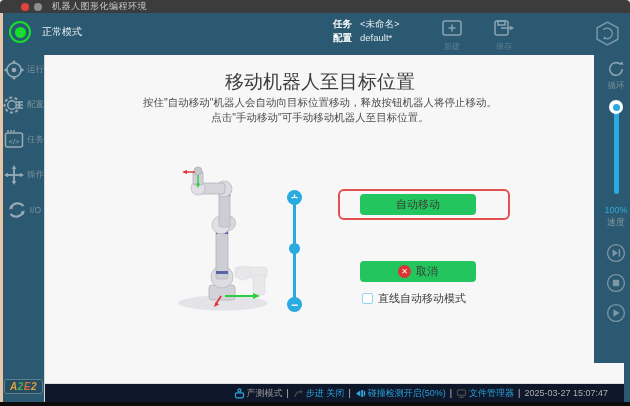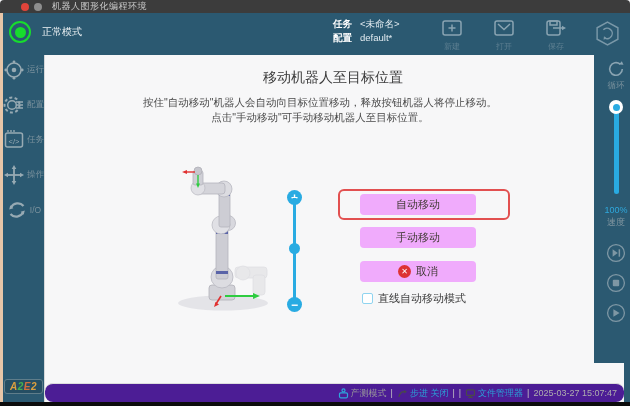--- a/index.html
+++ b/index.html
@@ -63,53 +63,53 @@
   .speed-handle::after { content:""; width:7px; height:7px; border-radius:50%; background:#29abe2; }
   .speed-val { font-size:9px; color:#2fa8dc; margin-top:5px; }
   .speed-lbl { font-size:9px; color:#8296a0; margin-top:1px;text-align:right; }
   .transport { display:flex; flex-direction:column; gap:10px; margin-top:14px; }
   .tbtn { cursor:pointer; line-height:0; }
   .tbtn svg { stroke:#7e97a4; fill:#7e97a4; }
 
   
   .main { position:absolute; left:44px; top:55px; width:580px; height:347px; background:#f7f7f8;
           border-left:1px solid #d5d8da; }
-  .page-title { position:absolute; left:13px; top:14px; width:550px; text-align:center;
-                font-size:14px; color:#3c3c3c; }
+  .page-title { position:absolute; left:0; top:14px; width:550px; text-align:center;
+                font-size:19px; color:#3c3c3c; }
   .instructions { position:absolute; left:0; top:40px; width:550px; text-align:center;
                   font-size:10.5px; color:#4a4a4a; line-height:15px; }
   .robot { position:absolute; left:126px; top:108px; }
 
   .vslider-plus, .vslider-minus { position:absolute; left:242px; width:15px; height:15px; border-radius:50%;
       background:#29abe2; color:#fff; display:flex; align-items:center; justify-content:center;
       font-size:12px; font-weight:bold; cursor:pointer; line-height:1; }
   .vslider-plus { top:135px; }
   .vslider-minus { top:242px; }
   .vslider-track { position:absolute; left:248px; top:143px; width:3px; height:107px; background:#29abe2; cursor:pointer; }
   .vslider-handle { position:absolute; left:244px; top:188px; width:11px; height:11px; border-radius:50%;
                     background:#29abe2; cursor:pointer; }
 
   .highlight-box { position:absolute; left:293px; top:134px; width:172px; height:31px;
                    border:2px solid #e25050; border-radius:6px; }
-  .blue-btn { position:absolute; left:315px; width:116px; height:21px; background:#f0abfc; border:none;
+  .blue-btn { position:absolute; left:315px; width:116px; height:21px; background:#22c55e; border:none;
               border-radius:4px; font-size:11px; color:#403a34; font-family:inherit;
               display:flex; align-items:center; justify-content:center; gap:5px; cursor:pointer; }
   .btn-auto { top:139px; }
   .btn-manual { top:172px; }
   .btn-cancel { top:206px; }
   .cancel-x { width:13px; height:13px; border-radius:50%; background:#dd3333; color:#fff;
               font-size:8px; display:flex; align-items:center; justify-content:center; line-height:1; }
   .checkbox-row { position:absolute; left:317px; top:236px; display:flex; align-items:center; gap:5px; }
   .checkbox { width:11px; height:11px; border:1px solid #8fd4f0; border-radius:2px; background:#fff; cursor:pointer; }
   .checkbox-label { font-size:11px; color:#3c3c3c; font-weight:500; }
 
   
-  .statusbar { position:absolute; left:0; bottom:0; width:100%; height:19px; background:#4c1d95;
+  .statusbar { position:absolute; left:0; bottom:0; width:100%; height:19px; background:#0f172a;
                border-top:1px solid #dddddd; display:flex; align-items:center; justify-content:flex-end;
-               gap:4px; padding-right:7px; font-size:9px;border-radius:8px; }
+               gap:4px; padding-right:16px; font-size:9px; }
   .sb-item { display:flex; align-items:center; gap:2px; }
   .sb-grey { color:#9a9a9a; }
   .sb-blue { color:#2b9fd6; }
   .sb-div { color:#c4c4c4; }
   .sb-time { color:#aeaeae; }
 </style>
 </head>
 <body>
 
 <div class="window">
@@ -138,27 +138,20 @@
       </div>
     </div>
     <div class="tool-actions">
       <div class="tool-btn">
         <svg width="24" height="24" viewBox="0 0 24 24" fill="none" stroke-width="1.5">
           <rect x="3" y="5" width="18" height="14" rx="2"></rect>
             <line x1="12" y1="8.5" x2="12" y2="15.5"></line>
             <line x1="8.5" y1="12" x2="15.5" y2="12"></line>
         </svg>
         <span class="tlabel">新建</span>
-      </div>
-      <div class="tool-btn">
-        <svg width="24" height="24" viewBox="0 0 24 24" fill="none" stroke-width="1.5">
-          <rect x="3" y="5" width="18" height="14" rx="2"></rect>
-            <polyline points="6,8 12,13.5 18,8"></polyline>
-        </svg>
-        <span class="tlabel">打开</span>
       </div>
       <div class="tool-btn">
         <svg width="24" height="24" viewBox="0 0 24 24" fill="none" stroke-width="1.5">
           <rect x="3" y="5" width="13" height="14" rx="2"></rect>
             <rect x="6" y="5" width="7" height="4"></rect>
           <line x1="9" y1="12" x2="19" y2="12"></line>
             <polygon points="22,12 18,9.8 18,14.2" fill="#8aa4b2" stroke="none"></polygon>
         </svg>
         <span class="tlabel">保存</span>
       </div>
@@ -269,21 +262,20 @@
       </svg>
     </div>
 
     <div class="vslider-plus">+</div>
     <div class="vslider-track"></div>
     <div class="vslider-handle"></div>
     <div class="vslider-minus">−</div>
 
     <div class="highlight-box"></div>
     <button class="blue-btn btn-auto">自动移动</button>
-    <button class="blue-btn btn-manual">手动移动</button>
     <button class="blue-btn btn-cancel">
       <span class="cancel-x">✕</span>
       <span>取消</span>
     </button>
     <div class="checkbox-row">
       <div class="checkbox"></div>
       <span class="checkbox-label">直线自动移动模式</span>
     </div>
 
     <div class="statusbar">
@@ -296,20 +288,28 @@
       </span>
       <span class="sb-div">|</span>
       <span class="sb-item sb-blue">
         <svg width="11" height="11" viewBox="0 0 11 11" fill="none" stroke="#4a4a4a" stroke-width="1.3">
           <path d="M2,9 Q3,3.2 8,3.6"></path>
             <polygon points="10,3.8 7,2 7.2,5.6" fill="#4a4a4a" stroke="none"></polygon>
         </svg>
         <span>步进 关闭</span>
       </span>
       <span class="sb-div">|</span>
+      <span class="sb-item sb-blue">
+        <svg width="11" height="11" viewBox="0 0 11 11">
+          <polygon points="1,5.5 5.3,2.6 5.3,8.4" fill="#2da7dc"></polygon>
+          <rect x="6.3" y="2" width="2" height="7" fill="#2da7dc"></rect>
+          <rect x="9" y="3.2" width="1.2" height="4.6" fill="#2da7dc"></rect>
+        </svg>
+        <span>碰撞检测开启(50%)</span>
+      </span>
       <span class="sb-div">|</span>
       <span class="sb-item sb-blue">
         <svg width="11" height="11" viewBox="0 0 11 11" fill="none" stroke="#4a4a4a" stroke-width="1.2">
           <rect x="1.5" y="1.8" width="8" height="5.6" rx="1"></rect>
             <line x1="5.5" y1="7.4" x2="5.5" y2="9.4"></line>
             <line x1="3.2" y1="9.4" x2="7.8" y2="9.4"></line>
         </svg>
         <span>文件管理器</span>
       </span>
       <span class="sb-div">|</span>

